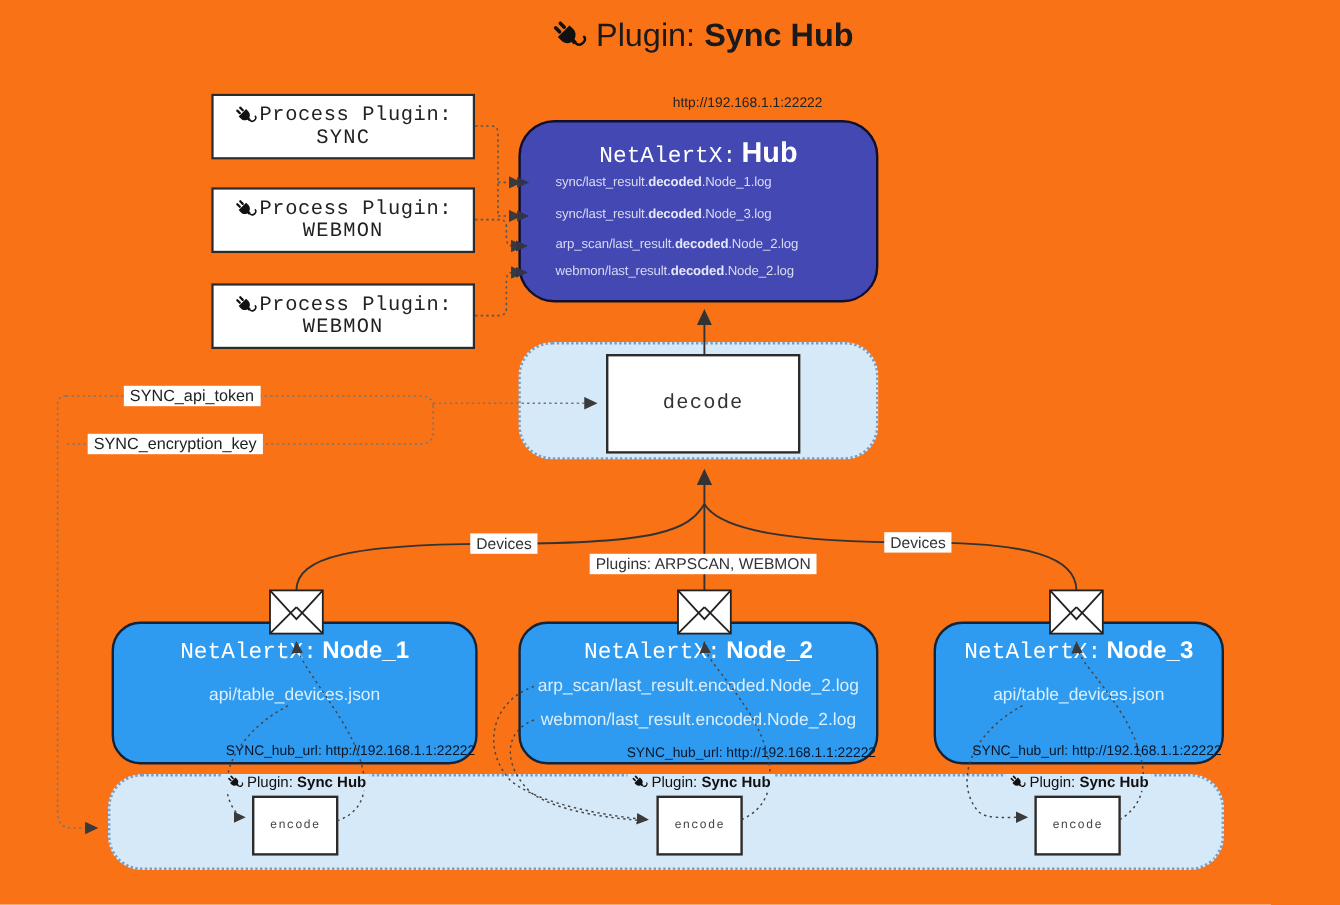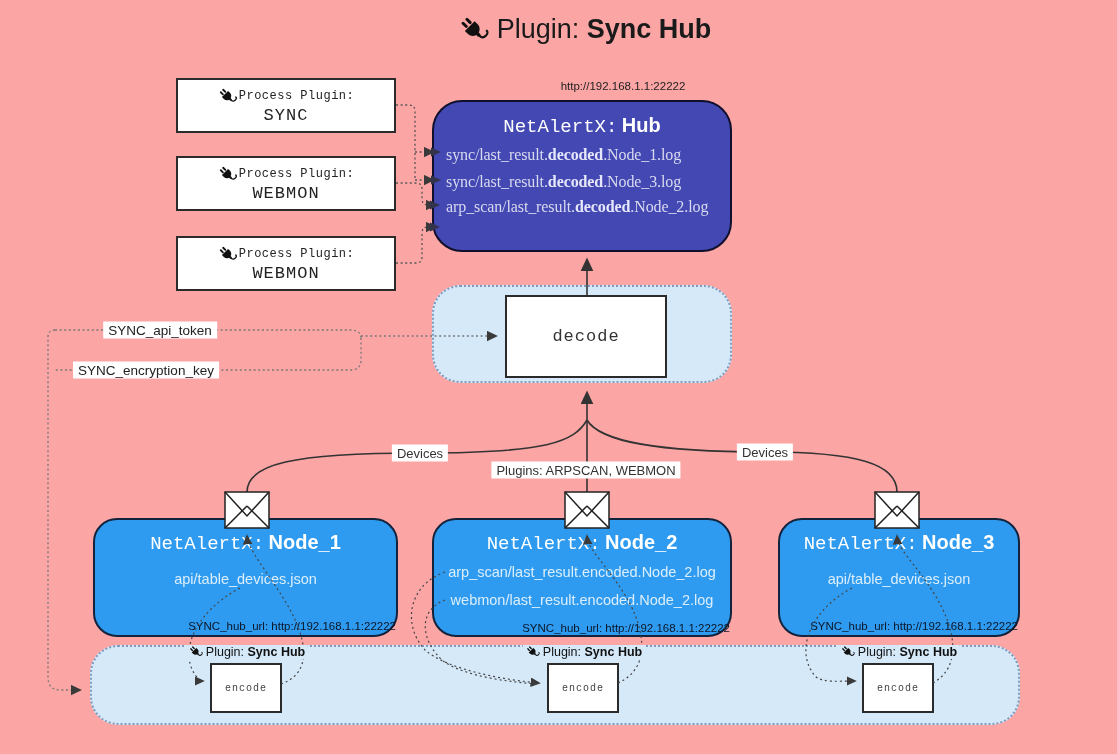--- a/index.html
+++ b/index.html
@@ -1,36 +1,36 @@
 <!DOCTYPE html>
 <html><head>
 <meta charset="utf-8">
 <style>
   html,body{margin:0;padding:0;background:#ffffff;}
-  #canvas{position:relative;width:1117px;height:754px;background:#fca5a5;overflow:hidden;
+  #canvas{position:relative;width:1117px;height:754px;background:#f97316;overflow:hidden;
           font-family:"Liberation Sans",sans-serif;color:#333;}
   .abs{position:absolute;}
   .mono{font-family:"Liberation Mono","DejaVu Sans Mono",monospace;}
   
   .title-row{left:50%;top:14px;transform:translateX(2.5%);display:flex;align-items:center;gap:8px;
              left:585px;transform:translateX(-50%);}
   .title-text{font-size:27px;color:#1a1a1a;white-space:nowrap;}
   .title-text b{font-weight:bold;}
   
   .ppbox{width:220px;height:55px;background:#fff;border:2px solid #2b2b2b;box-sizing:border-box;
          display:flex;flex-direction:column;justify-content:center;align-items:center;}
-  .ppline{display:flex;align-items:center;gap:2px;font-size:12px;color:#222;letter-spacing:.5px;}
+  .ppline{display:flex;align-items:center;gap:2px;font-size:17px;color:#222;letter-spacing:.5px;}
   .ppname{font-size:17px;color:#222;letter-spacing:1px;}
   
   .hub{left:432px;top:100px;width:300px;height:152px;background:#4348b2;border:2px solid #10102c;
        border-radius:30px;box-sizing:border-box;z-index:3;}
   .hub-title{position:absolute;left:0;right:0;top:12px;text-align:center;color:#fff;white-space:nowrap;}
   .hub-title .pfx{font-size:19px;}
-  .hub-title b{font-size:20px;font-family:"Liberation Sans",sans-serif;}
-  .hub-log{position:absolute;left:12px;white-space:nowrap;font-size:16px;color:#d9daf0;letter-spacing:-.1px;font-family:Liberation Serif, serif;}
+  .hub-title b{font-size:24px;font-family:"Liberation Sans",sans-serif;}
+  .hub-log{position:absolute;left:29px;white-space:nowrap;font-size:11px;color:#d9daf0;letter-spacing:-.1px;}
   .hub-log b{color:#e6e7fb;}
   .hub-url{left:599px;top:80px;transform:translateX(-50%);font-size:11.5px;color:#222;white-space:nowrap;margin-left:24px;}
   
   .dec-container{left:432px;top:285px;width:300px;height:98px;background:#d6e9f9;
                  border:2px dotted #7d9cbe;border-radius:28px;box-sizing:border-box;z-index:2;}
   .decode-box{left:505px;top:295px;width:162px;height:83px;background:#fff;border:2px solid #2b2b2b;
               box-sizing:border-box;display:flex;align-items:center;justify-content:center;
               font-size:17px;color:#333;letter-spacing:1px;z-index:4;}
   
   .lbl{z-index:20;background:#ffffff;padding:1px 5px;font-size:13px;color:#333;white-space:nowrap;
@@ -120,20 +120,21 @@
     <div class="ppname">WEBMON</div>
   </div>
 
   <div class="abs hub-url">http://192.168.1.1:22222</div>
 
   <div class="abs hub">
     <div class="hub-title"><span class="pfx mono">NetAlertX:</span>&nbsp;<b>Hub</b></div>
     <div class="hub-log" style="top:144px;top:44px;"><span>sync/last_result.</span><b>decoded</b><span>.Node_1.log</span></div>
     <div class="hub-log" style="top:71px;"><span>sync/last_result.</span><b>decoded</b><span>.Node_3.log</span></div>
     <div class="hub-log" style="top:96px;"><span>arp_scan/last_result.</span><b>decoded</b><span>.Node_2.log</span></div>
+    <div class="hub-log" style="top:118px;"><span>webmon/last_result.</span><b>decoded</b><span>.Node_2.log</span></div>
   </div>
 
   <div class="abs dec-container"></div>
   <div class="abs decode-box mono">decode</div>
 
   <div class="abs lbl lbl-set" style="left:160px;top:330px;">SYNC_api_token</div>
   <div class="abs lbl lbl-set" style="left:146px;top:370px;">SYNC_encryption_key</div>
 
   <div class="abs lbl" style="left:420px;top:453px;">Devices</div>
   <div class="abs lbl" style="left:586px;top:470px;">Plugins: ARPSCAN, WEBMON</div>

